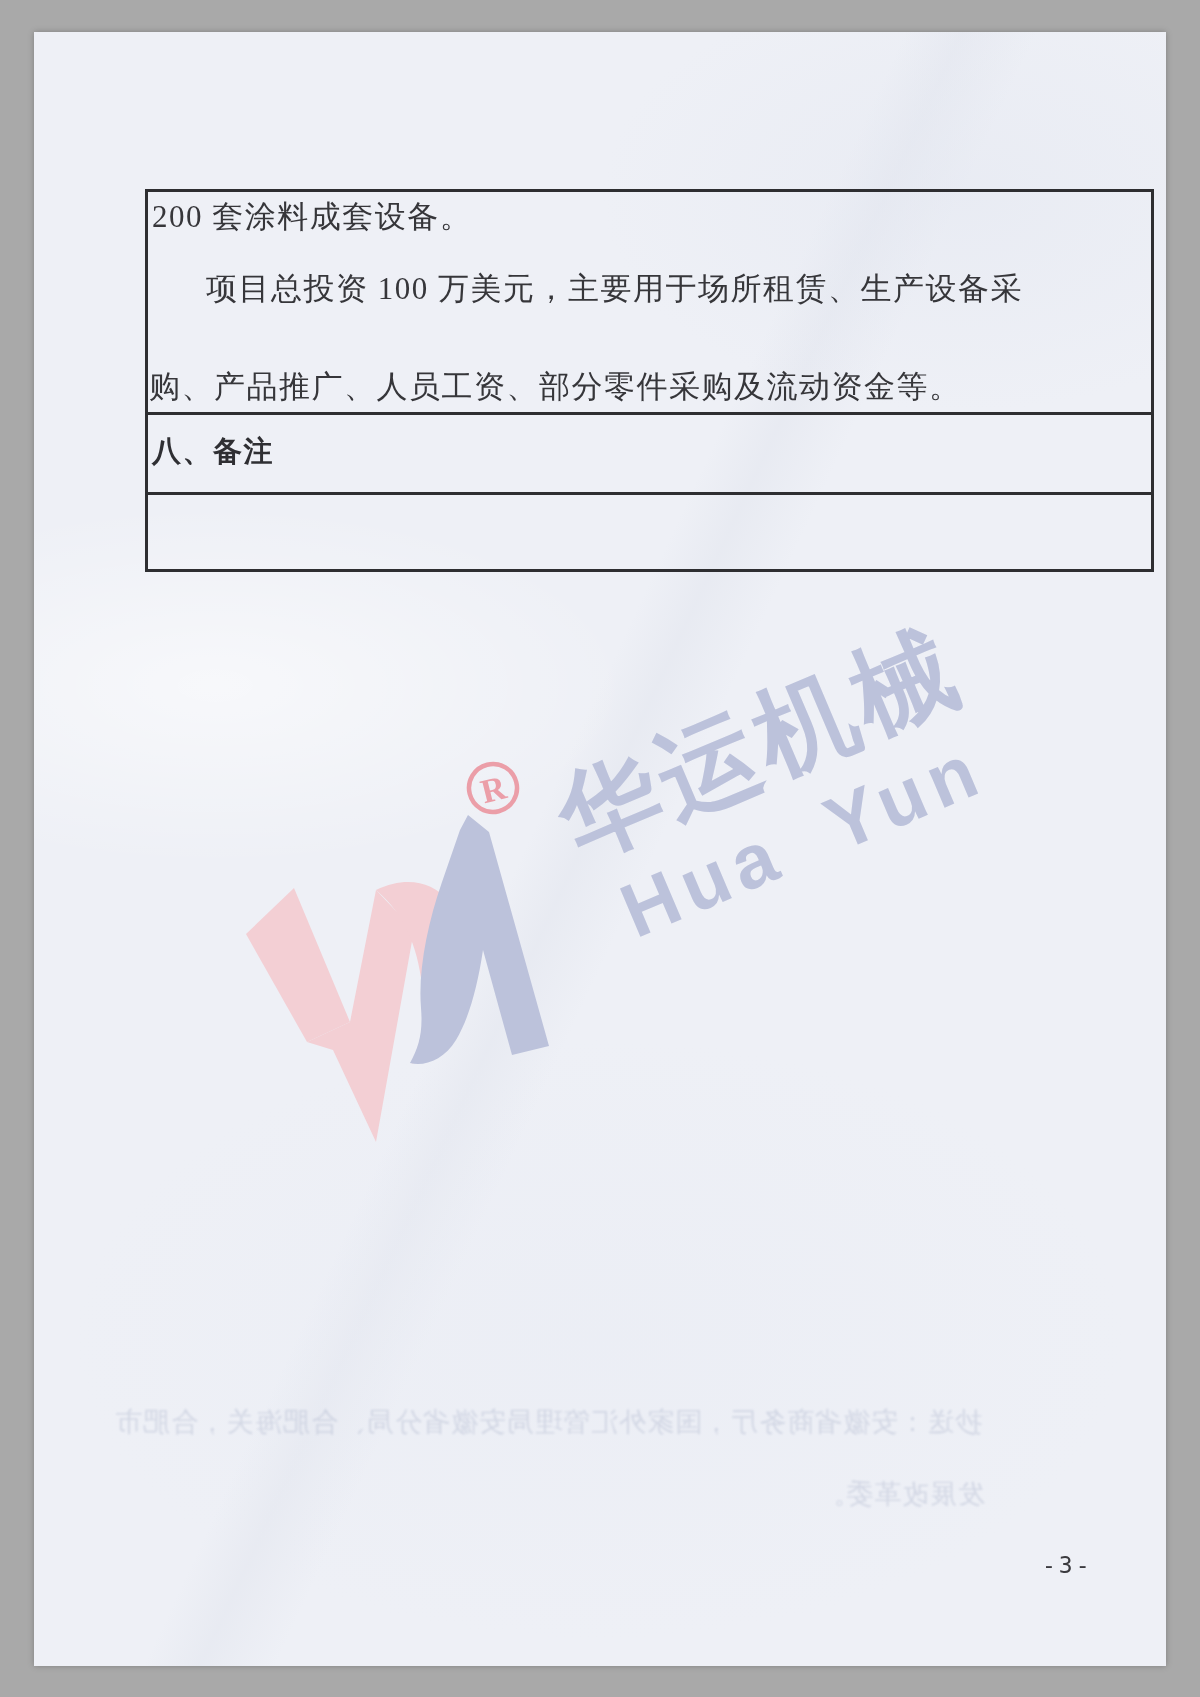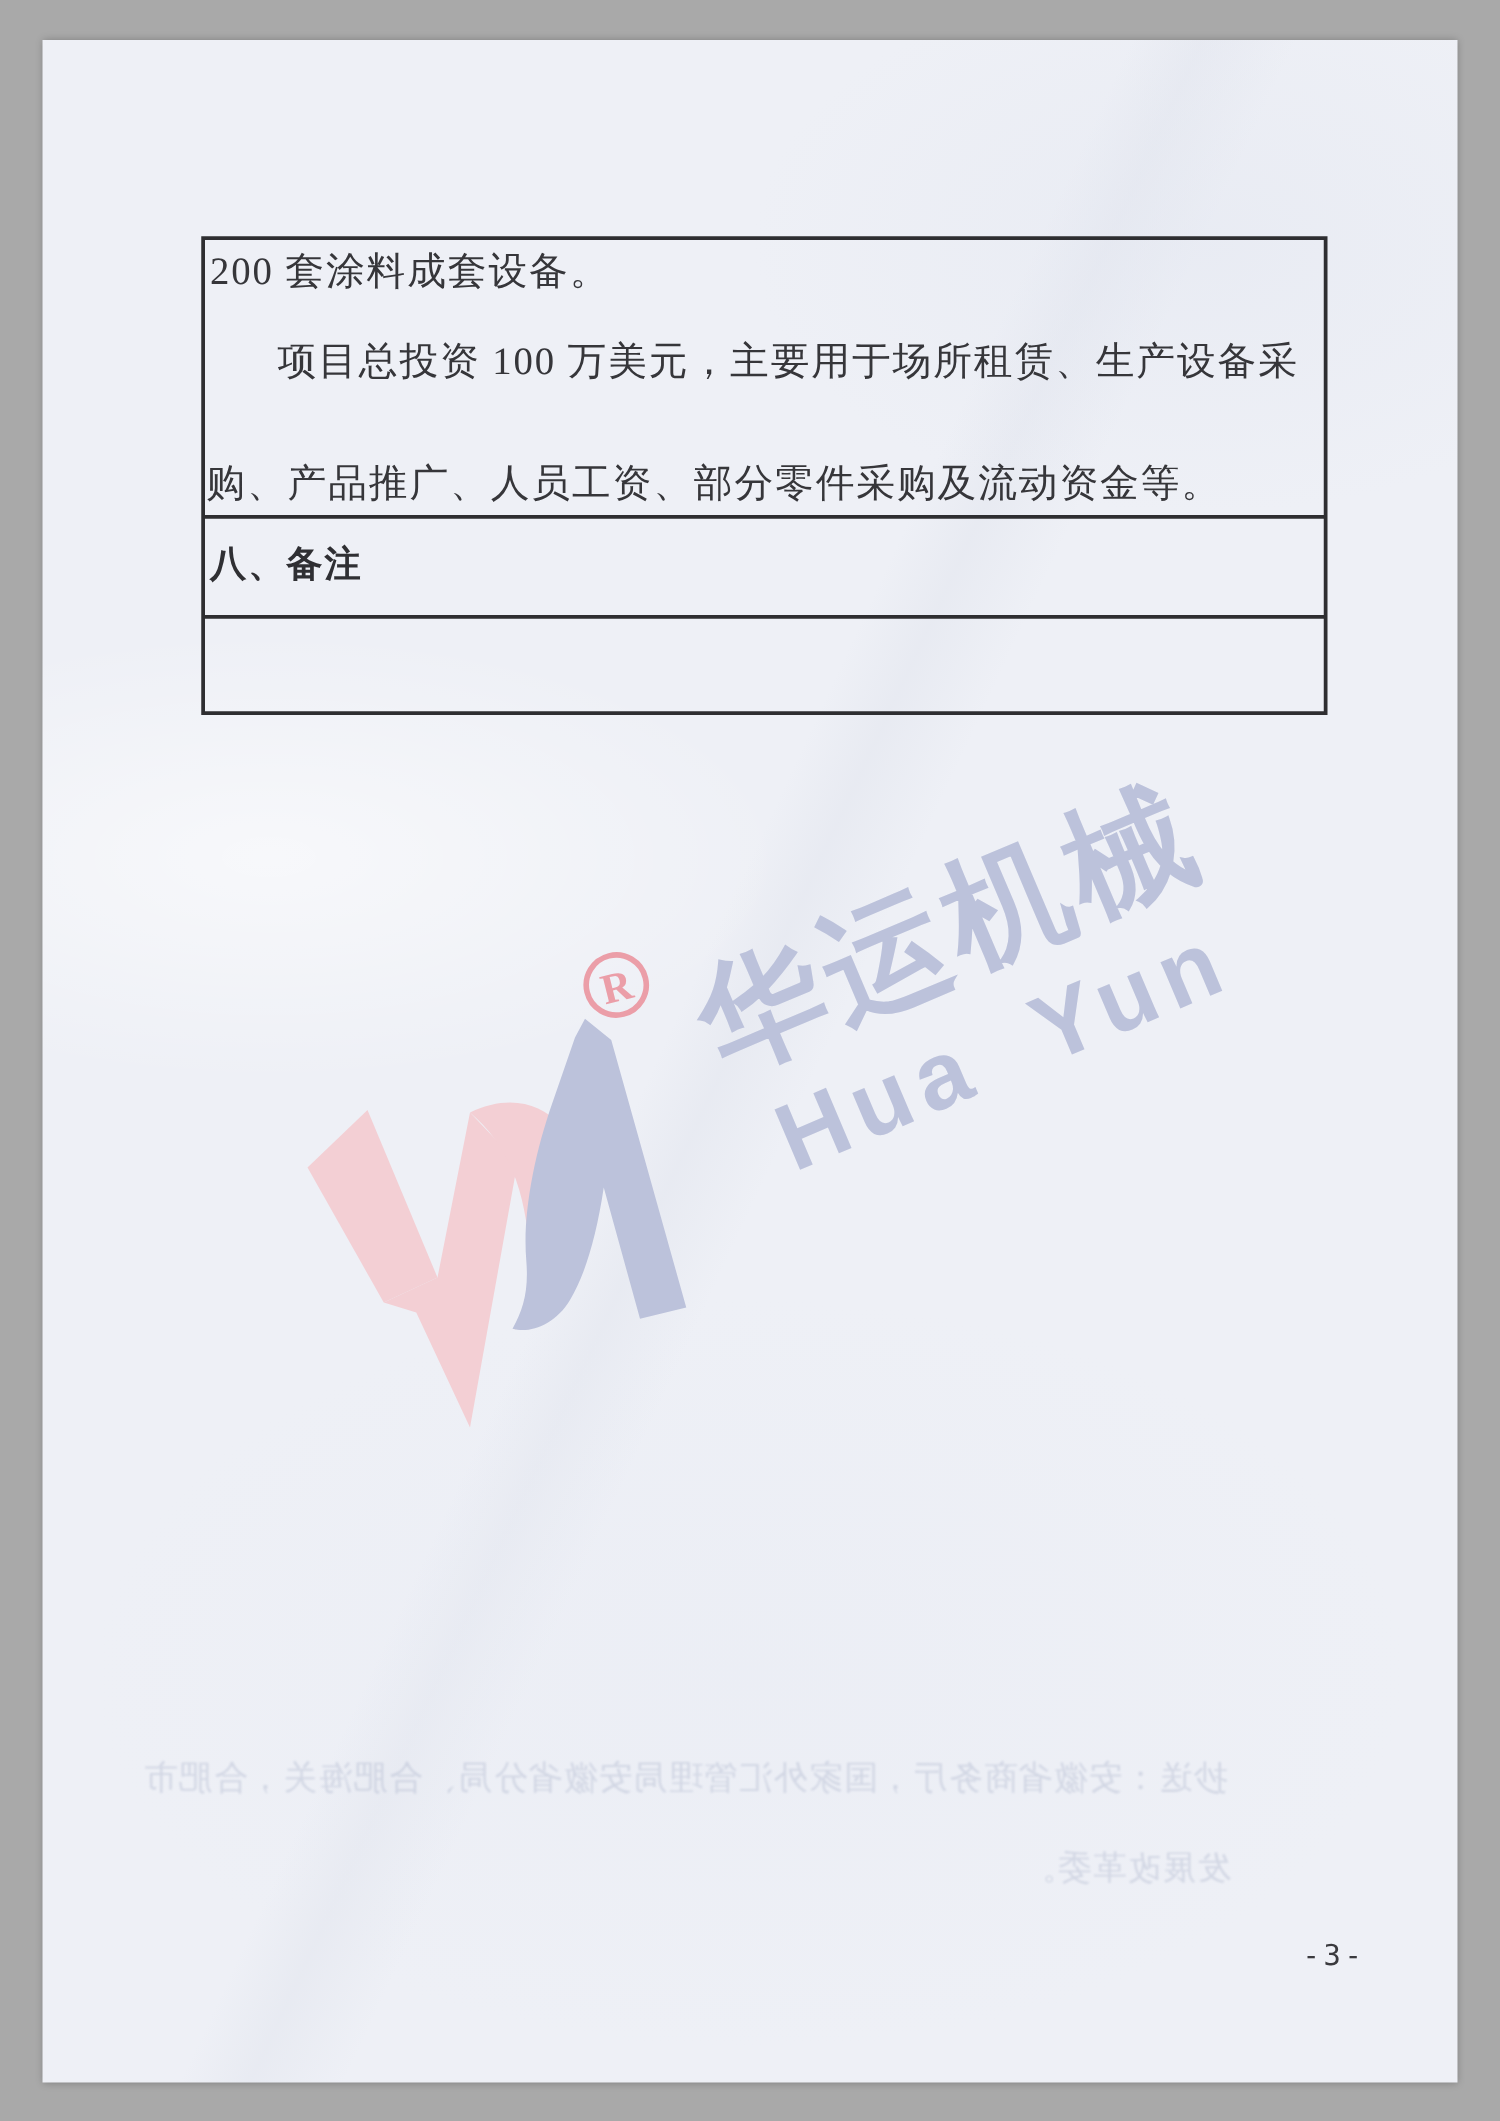--- a/index.html
+++ b/index.html
@@ -15,22 +15,22 @@
     background:#eef0f6;
     background-image:
       radial-gradient(ellipse 600px 260px at 16% 40%, rgba(255,255,255,0.55), transparent 70%),
       radial-gradient(ellipse 500px 300px at 82% 10%, rgba(226,230,240,0.45), transparent 72%),
       radial-gradient(ellipse 700px 400px at 50% 80%, rgba(233,236,244,0.5), transparent 75%),
       linear-gradient(115deg, transparent 46%, rgba(178,186,205,0.10) 49%, transparent 53%);
     box-shadow:0 0 6px rgba(0,0,0,0.25);
   }
   
   .doc-table{
-    position:absolute;left:127px;top:157px;   
-    width:901px;height:383px;
+    position:absolute;left:111px;top:157px;   
+    width:1009px;height:383px;
     border:3px solid #2e2e31;
     box-sizing:border-box;
     background:transparent;
     z-index:3;
   }
   .doc-table .divider{
     position:absolute;left:-1px;right:-1px;height:3px;background:#2e2e31;
   }
   .doc-table .divider.d1{top:220px;}
   .doc-table .divider.d2{top:300px;}

